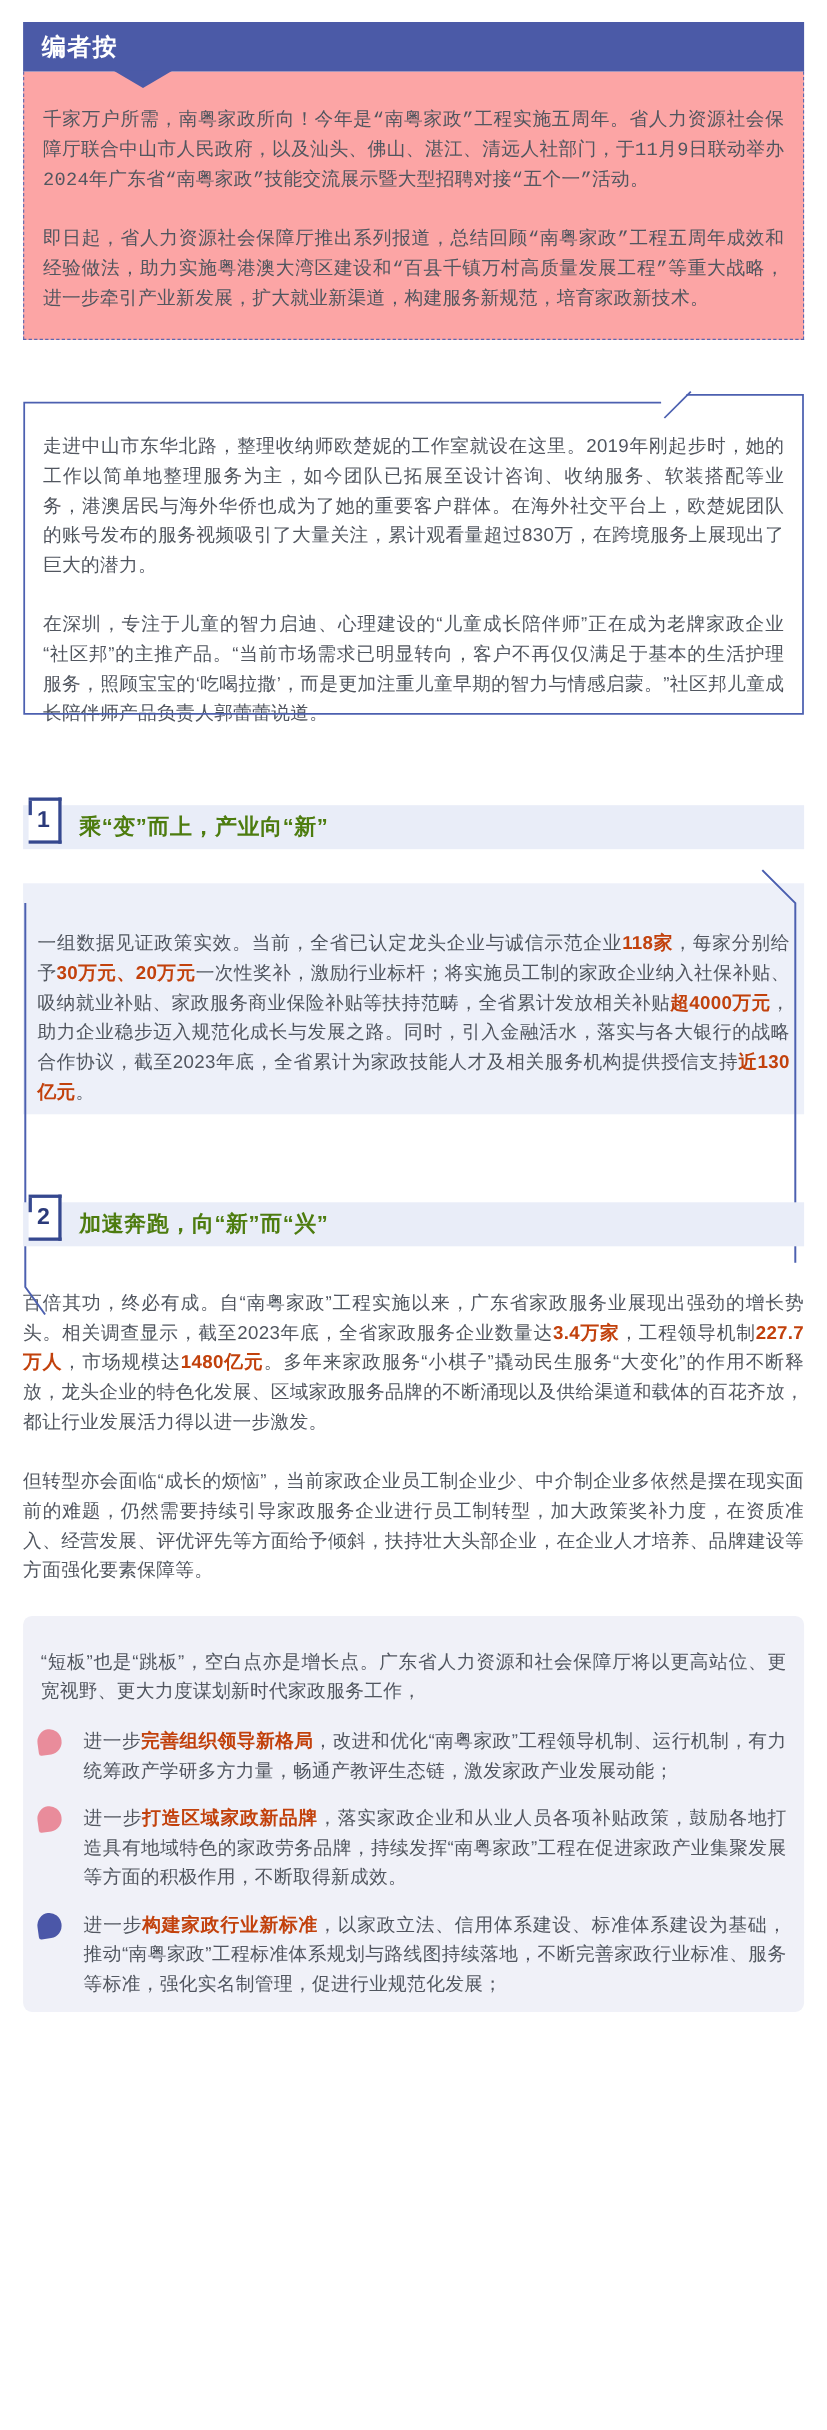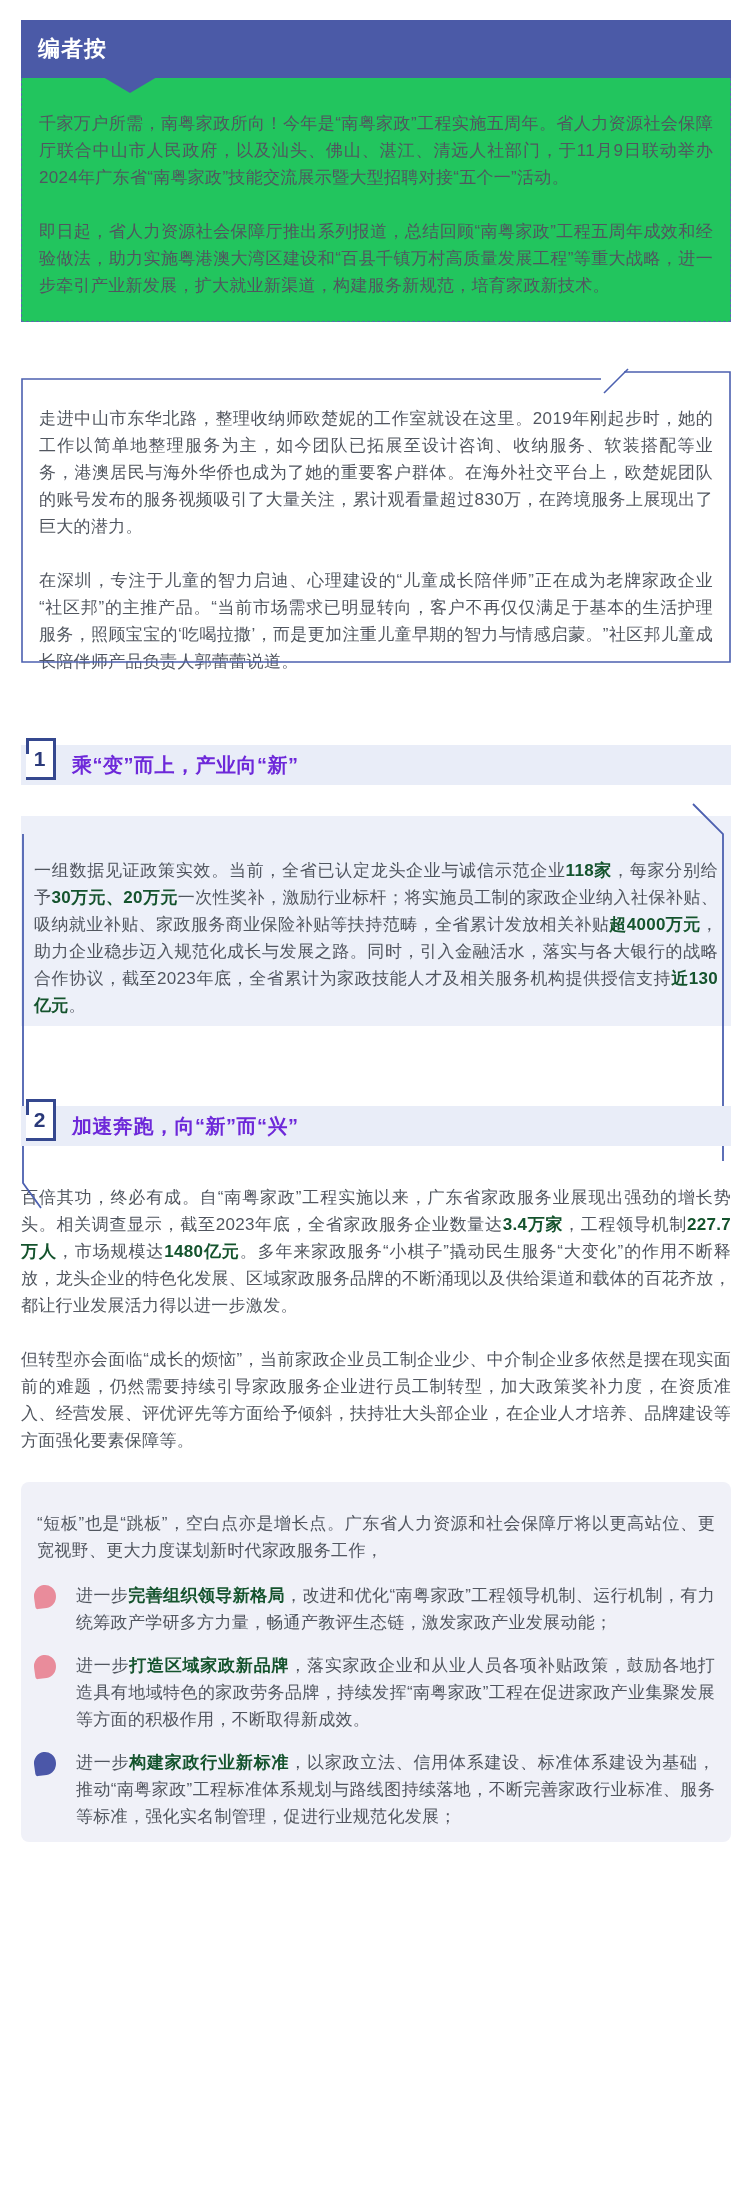--- a/index.html
+++ b/index.html
@@ -15,21 +15,21 @@
     box-sizing:border-box;
     padding:20px 21px 26px 21px;
     background:#ffffff;
     overflow:hidden;
   }
   .col{width:710px;position:relative;}
 
   
   .editor-header{
     position:relative;
-    height:58px;
+    height:45px;
     background:#4b5aa7;
     display:flex;
     align-items:center;
   }
   .editor-header .title{
     color:#ffffff;
     font-size:22px;
     font-weight:bold;
     padding-left:17px;
     letter-spacing:1px;
@@ -37,25 +37,26 @@
   .editor-pointer{
     position:absolute;
     left:82px;
     bottom:-15px;
     width:0;height:0;
     border-left:27px solid transparent;
     border-right:27px solid transparent;
     border-top:16px solid #4b5aa7;
   }
   .editor-box{
-    background:#22c55e;
+    background:#fca5a5;
     border:1px dashed #5b68b0;
     border-top:none;
     box-sizing:border-box;
     padding:32px 17px 22px 17px;
+    font-family:Liberation Mono, monospace;
   }
   p.para{
     font-size:17px;
     line-height:27px;
     letter-spacing:0.3px;
     margin:0 0 27px 0;
     text-align:justify;
   }
   p.para:last-child{margin-bottom:0;}
 
@@ -98,40 +99,40 @@
     left:0;top:0;
     width:3px;height:13px;
     background:#35488f;
   }
   .section-bar .sec-title{
     position:absolute;
     left:51px;top:0;
     line-height:40px;
     font-size:20px;
     font-weight:bold;
-    color:#6d28d9;
+    color:#4d7c0f;
     letter-spacing:0.5px;
   }
   .bar2{margin-top:80px;}
 
   .pgroup1{margin-top:35px;}
   .pgroup2{margin-top:38px;}
 
   
   .data-panel{
     position:relative;
     margin-top:31px;
     background:#edf0f9;
     box-sizing:border-box;
     padding:41px 13px 7px 13px;
   }
   .data-panel svg.deco{
     position:absolute;left:0;top:0;overflow:visible;pointer-events:none;
   }
-  .em{color:#14532d;font-weight:bold;}
+  .em{color:#c2410c;font-weight:bold;}
 
   
   .outlook-panel{
     margin-top:28px;
     background:#f0f1f8;
     border-radius:8px;
     box-sizing:border-box;
     padding:28px 16px 12px 16px;
   }
   .outlook-panel .intro{margin-bottom:18px;}

